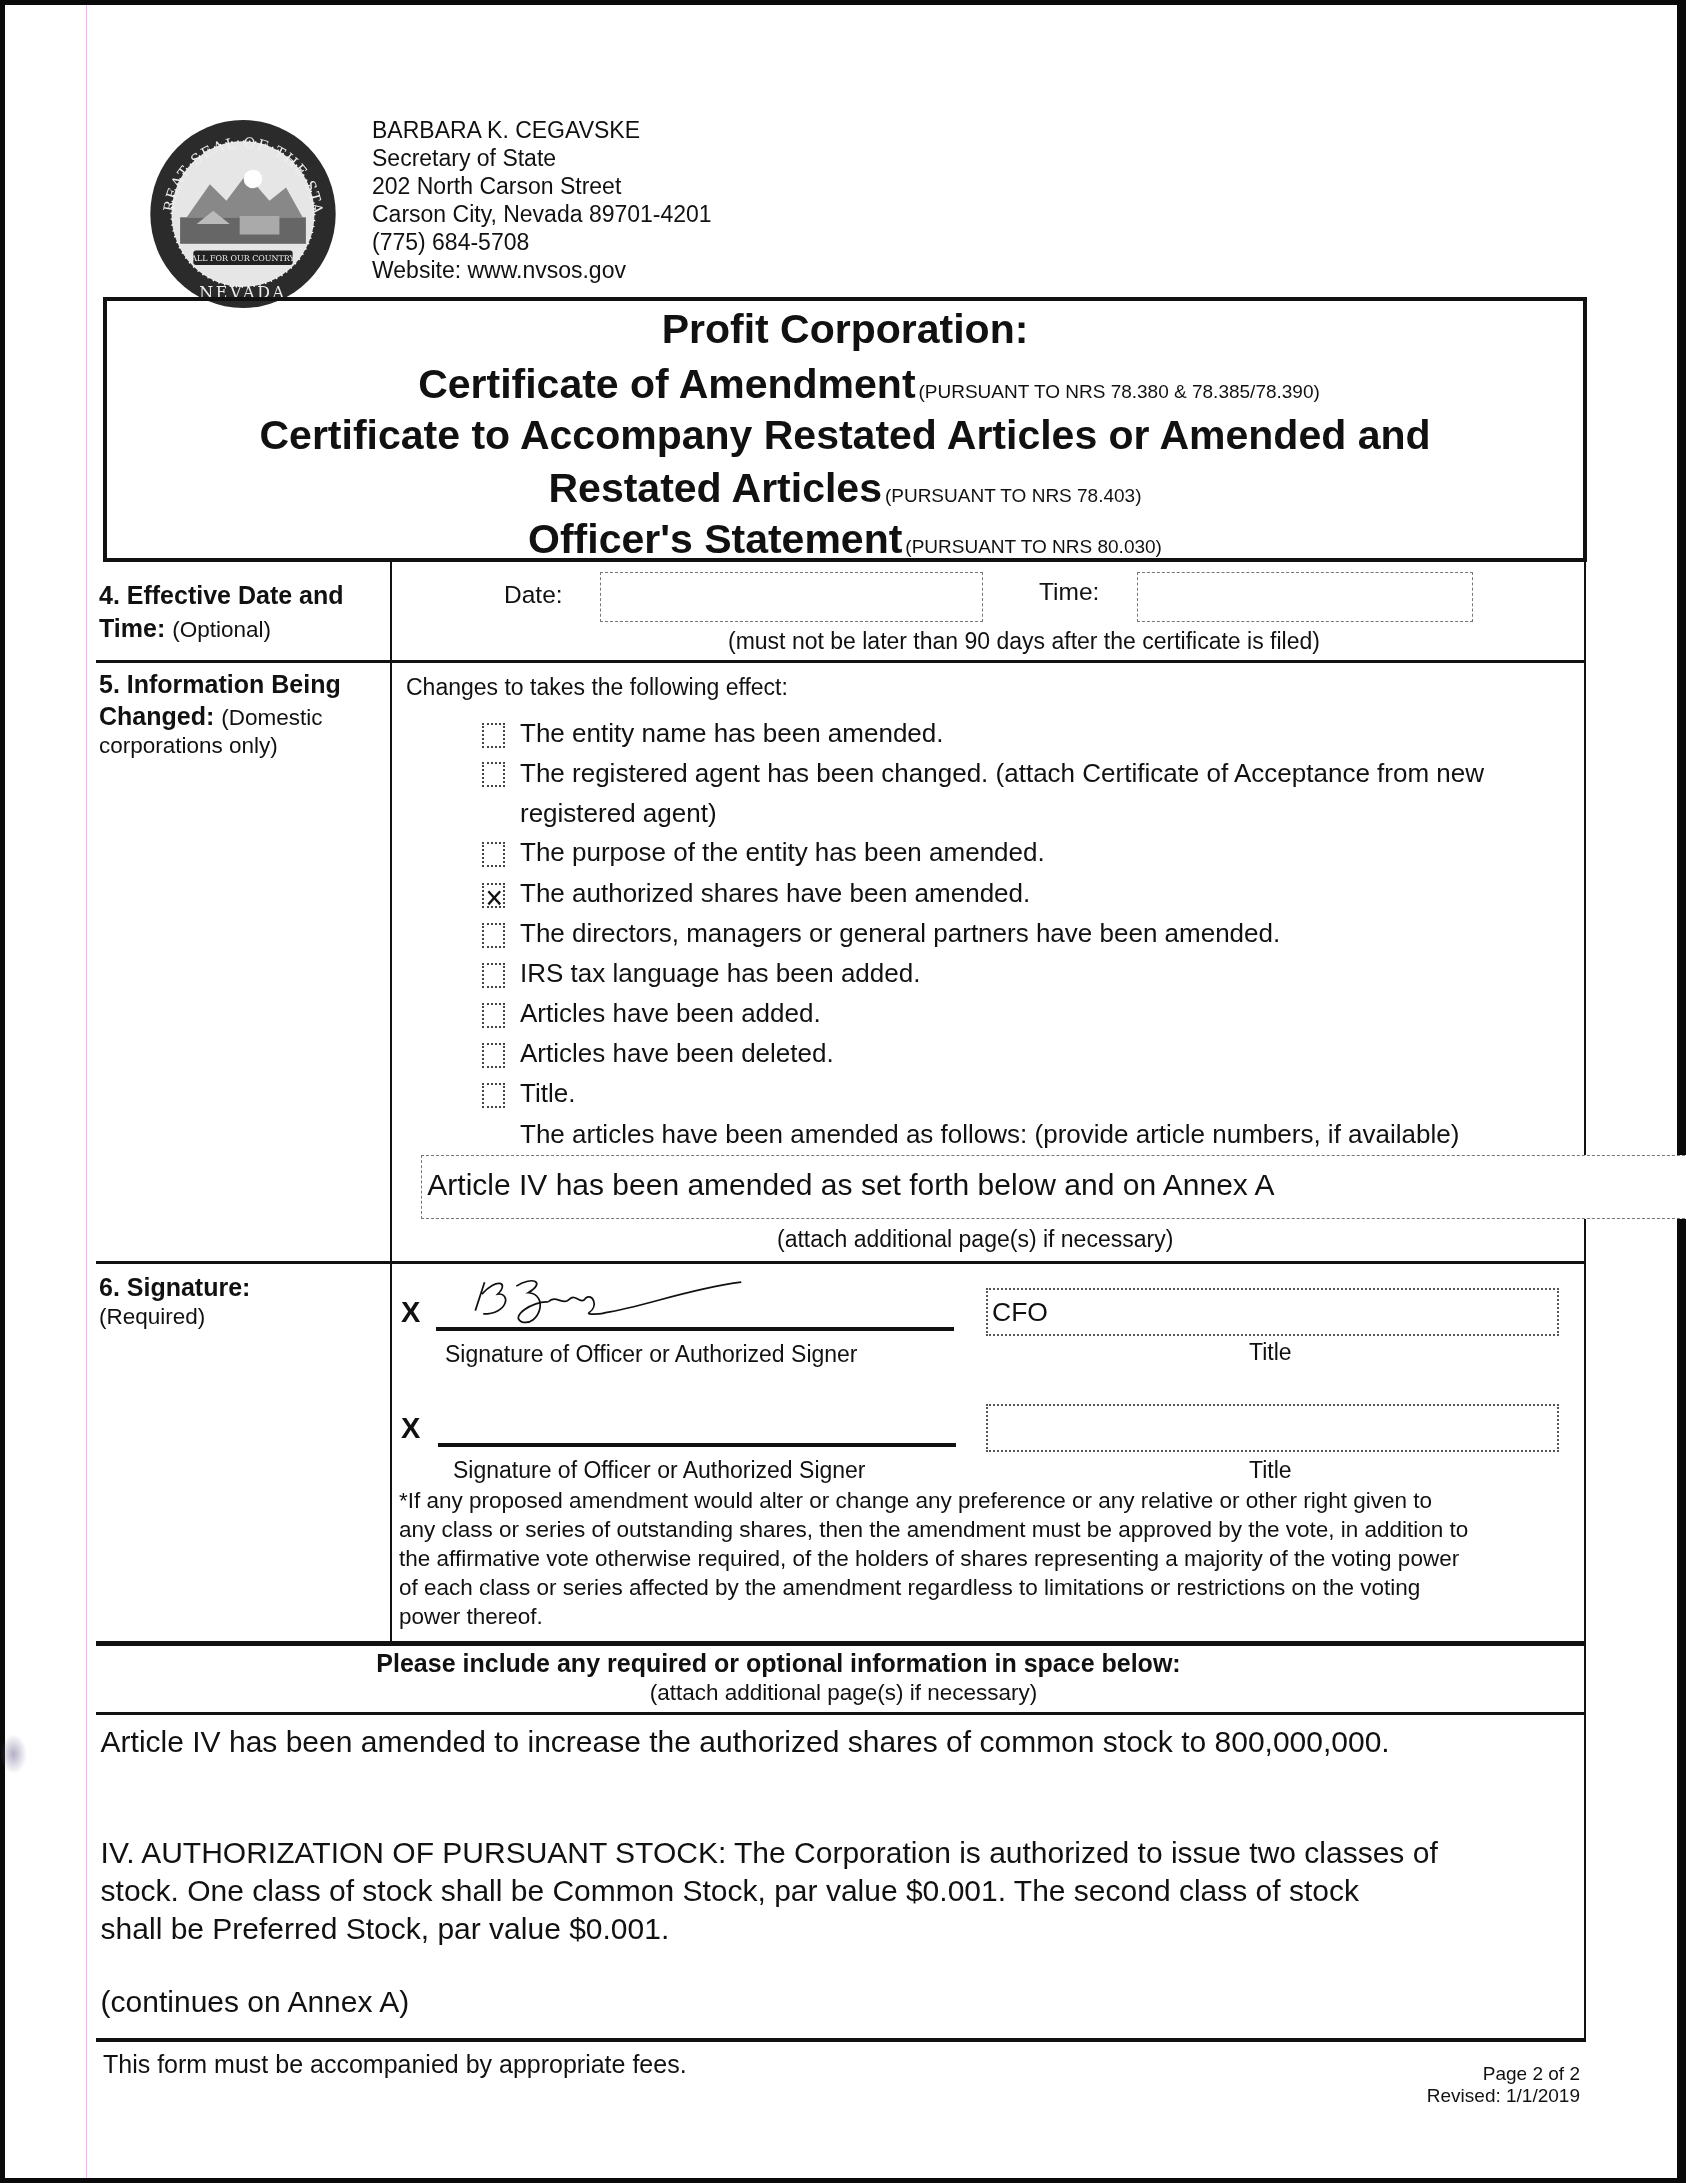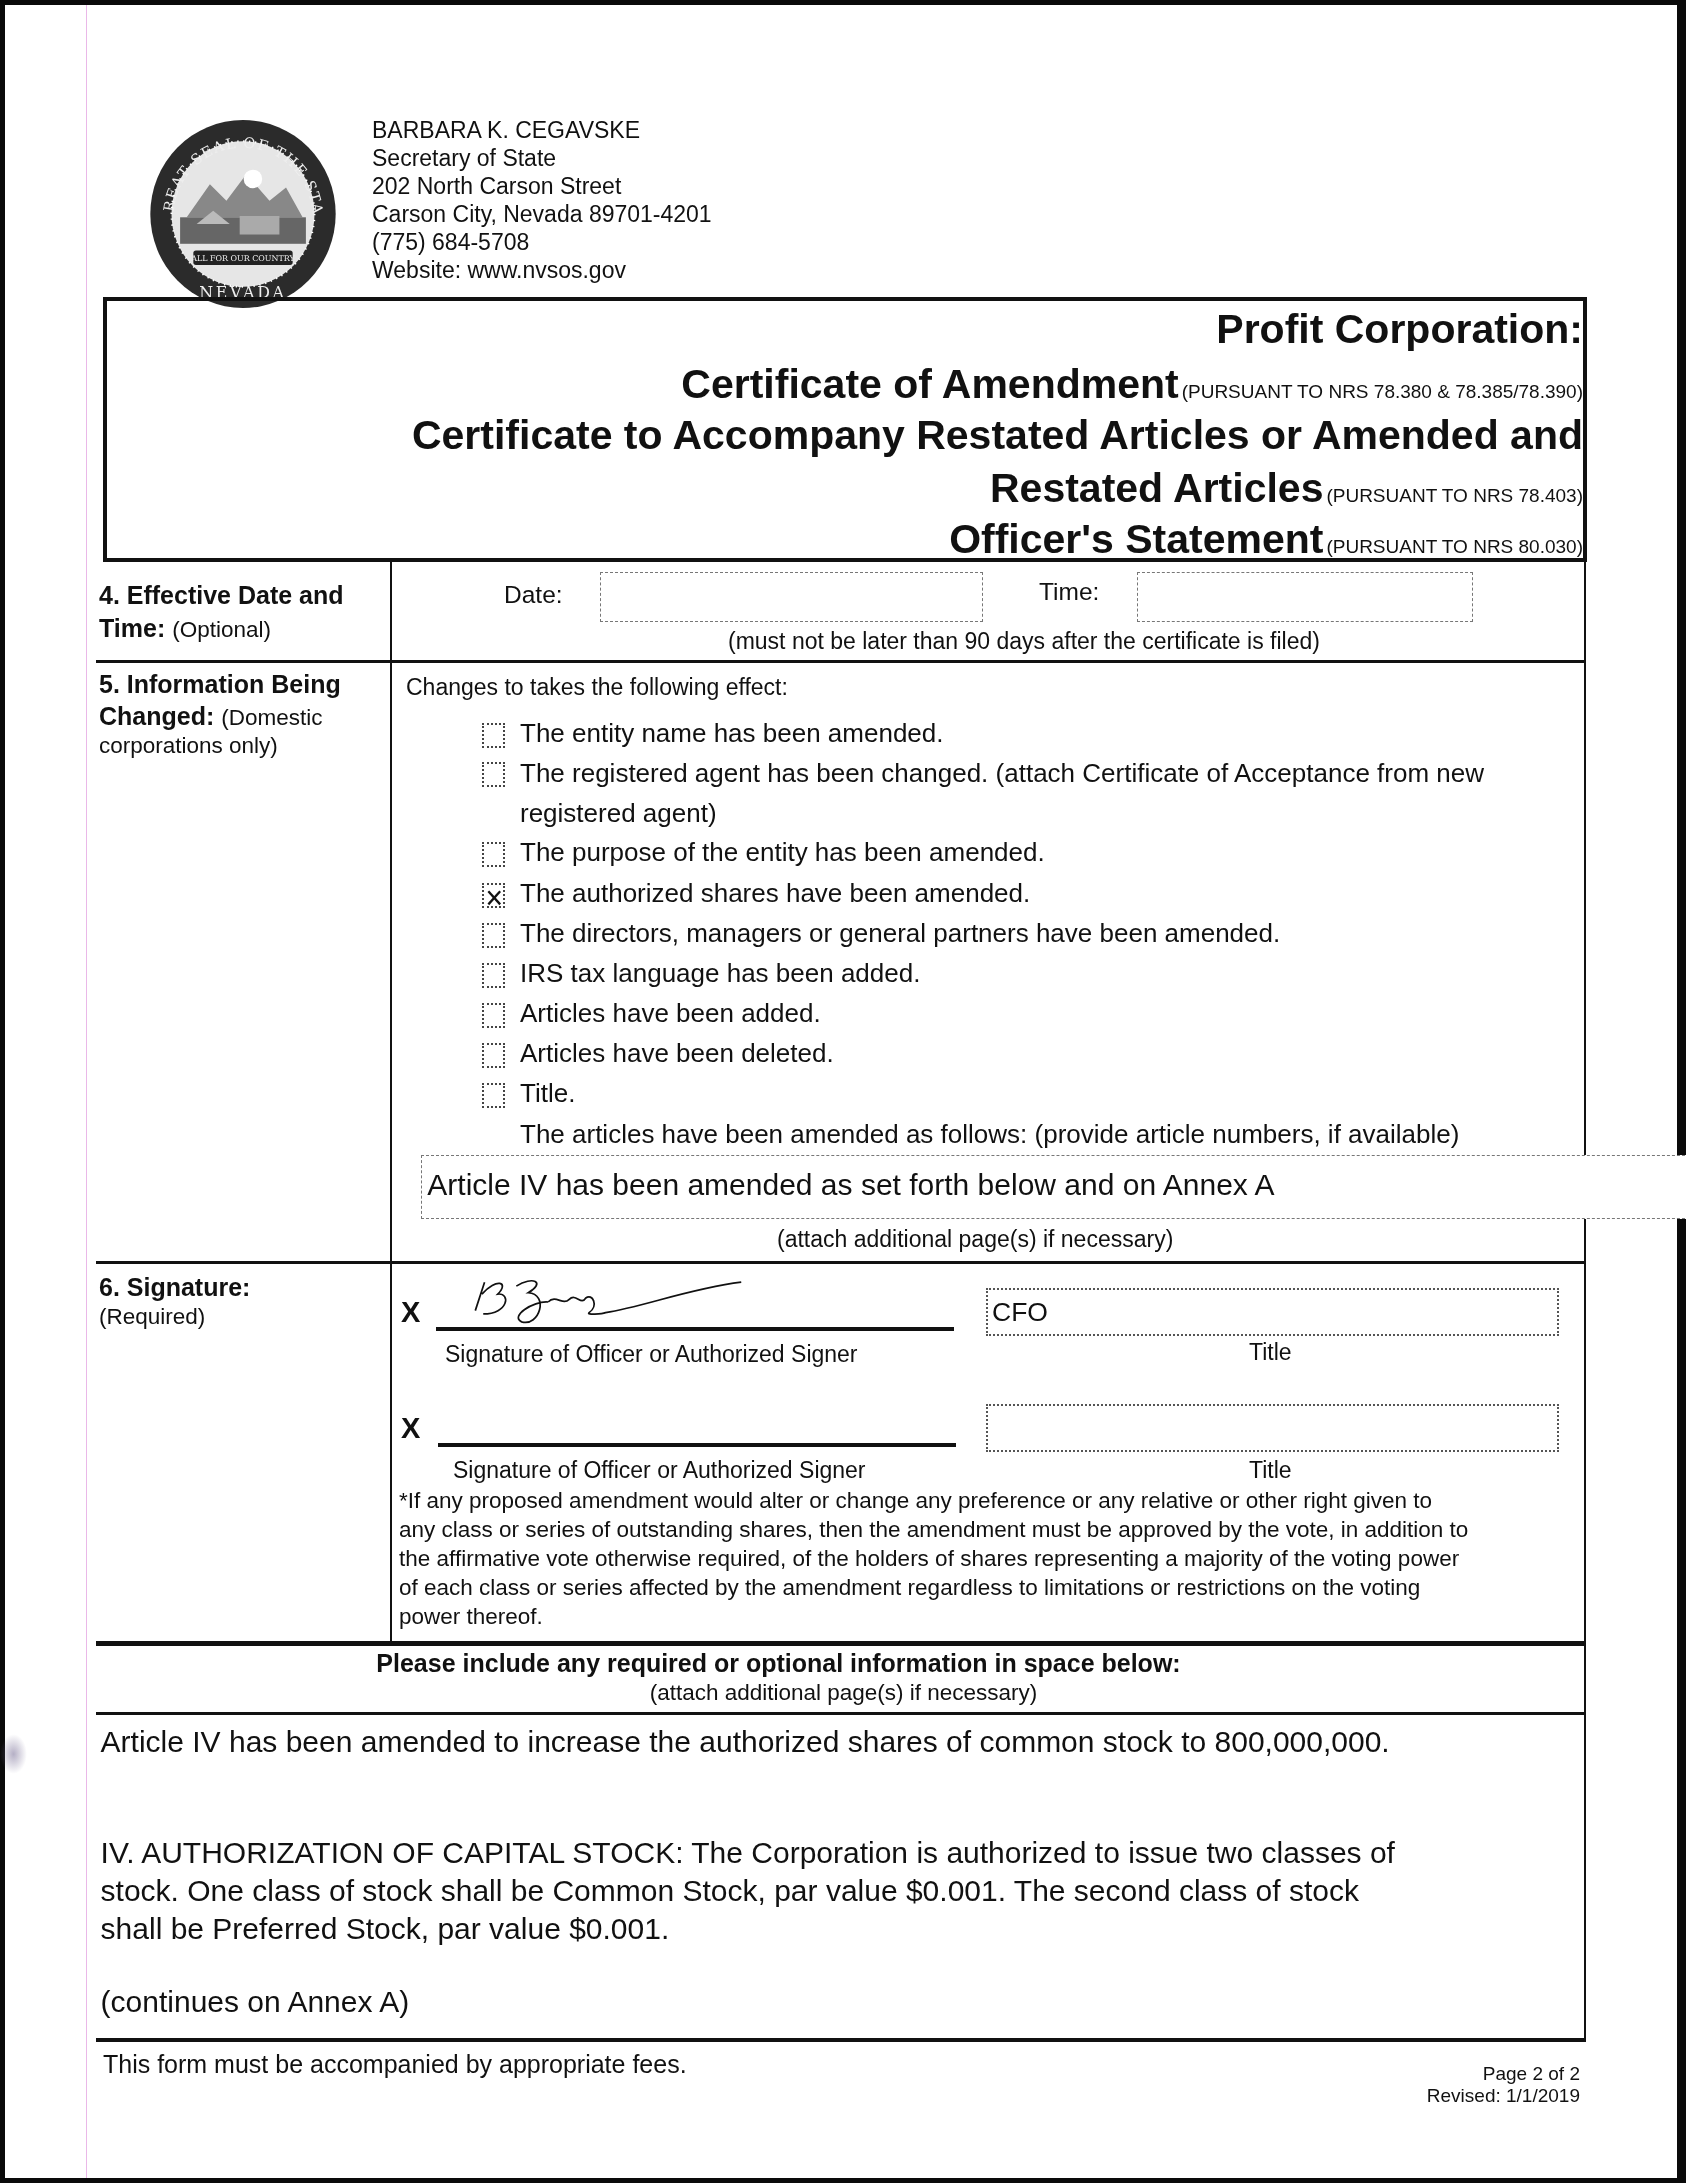--- a/index.html
+++ b/index.html
@@ -19,21 +19,21 @@
 
   
   .seal { position: absolute; left: 147px; top: 118px; width: 192px; height: 192px; }
   .agency { position: absolute; left: 372px; top: 116px; font-weight: normal; font-size: 23px; line-height: 28px; color: #111; }
   .agency div { white-space: nowrap; }
 
   
   .title-box {
     position: absolute; left: 103px; top: 297px; width: 1476px; height: 257px;
     border: 4px solid #111; border-right-width: 4.6px; box-sizing: content-box;
-    text-align: right;
+    text-align: center;
   }
   .t-line { font-weight: bold; white-space: nowrap; line-height: 1; position: absolute; left: 0; right: 0; }
   .t-big { font-size: 41px; }
   .t-small { font-size: 19px; font-weight: normal; }
   .l1 { top: 8px; }
   .l2 { top: 63px; padding-left: 48px; }
   .l3 { top: 114px; }
   .l4 { top: 167px; }
   .l5 { top: 218px; }
 
@@ -219,21 +219,21 @@
 </div>
 
 <div style="position:absolute; left:0; width:1557px; top:1649px; text-align:center; font-weight:bold; font-size:25px; padding-left:-20px; white-space:nowrap;">Please include any required or optional information in space below:</div>
 <div style="position:absolute; left:0; width:1687px; top:1680px; text-align:center; font-size:22.5px; white-space:nowrap;">(attach additional page(s) if necessary)</div>
 
 <div style="position:absolute; left:96px; top:1715px; width:1488px; height:323px;">
   <div class="body-text" style="left:4.6px; top:8px;">
     <div>Article IV has been amended to increase the authorized shares of common stock to 800,000,000.</div>
   </div>
   <div class="body-text" style="left:4.6px; top:119px;">
-    <div>IV. AUTHORIZATION OF CAPITAL STOCK: The Corporation is authorized to issue two classes of</div>
+    <div>IV. AUTHORIZATION OF PURSUANT STOCK: The Corporation is authorized to issue two classes of</div>
     <div>stock.  One class of stock shall be Common Stock, par value $0.001. The second class of stock</div>
     <div>shall be Preferred Stock, par value $0.001.</div>
   </div>
   <div class="body-text" style="left:4.6px; top:268px;">(continues on Annex A)</div>
 </div>
 
 <div style="position:absolute; left:103px; top:2050px; font-size:25px; white-space:nowrap;">This form must be accompanied by appropriate fees.</div>
 <div style="position:absolute; right:107px; top:2063px; font-size:19px; text-align:right; white-space:nowrap;">Page 2 of 2</div>
 <div style="position:absolute; right:107px; top:2085px; font-size:19px; text-align:right; white-space:nowrap;">Revised: 1/1/2019</div>
 

